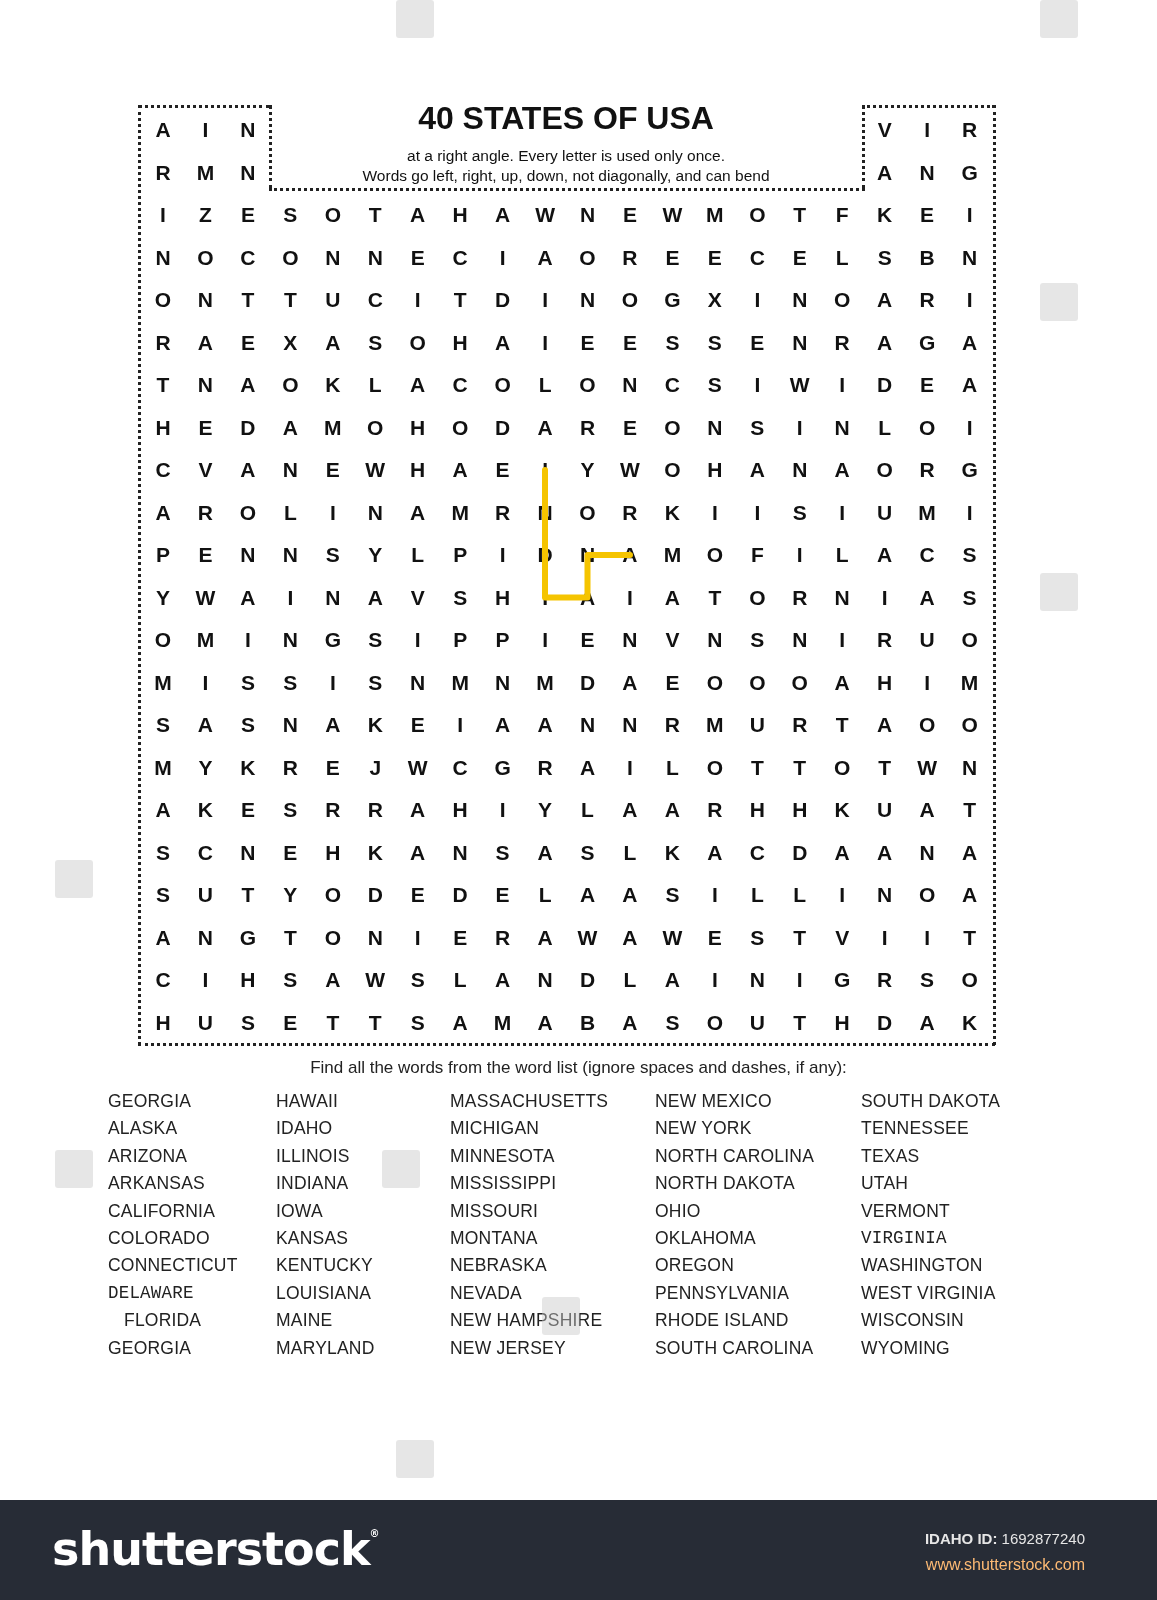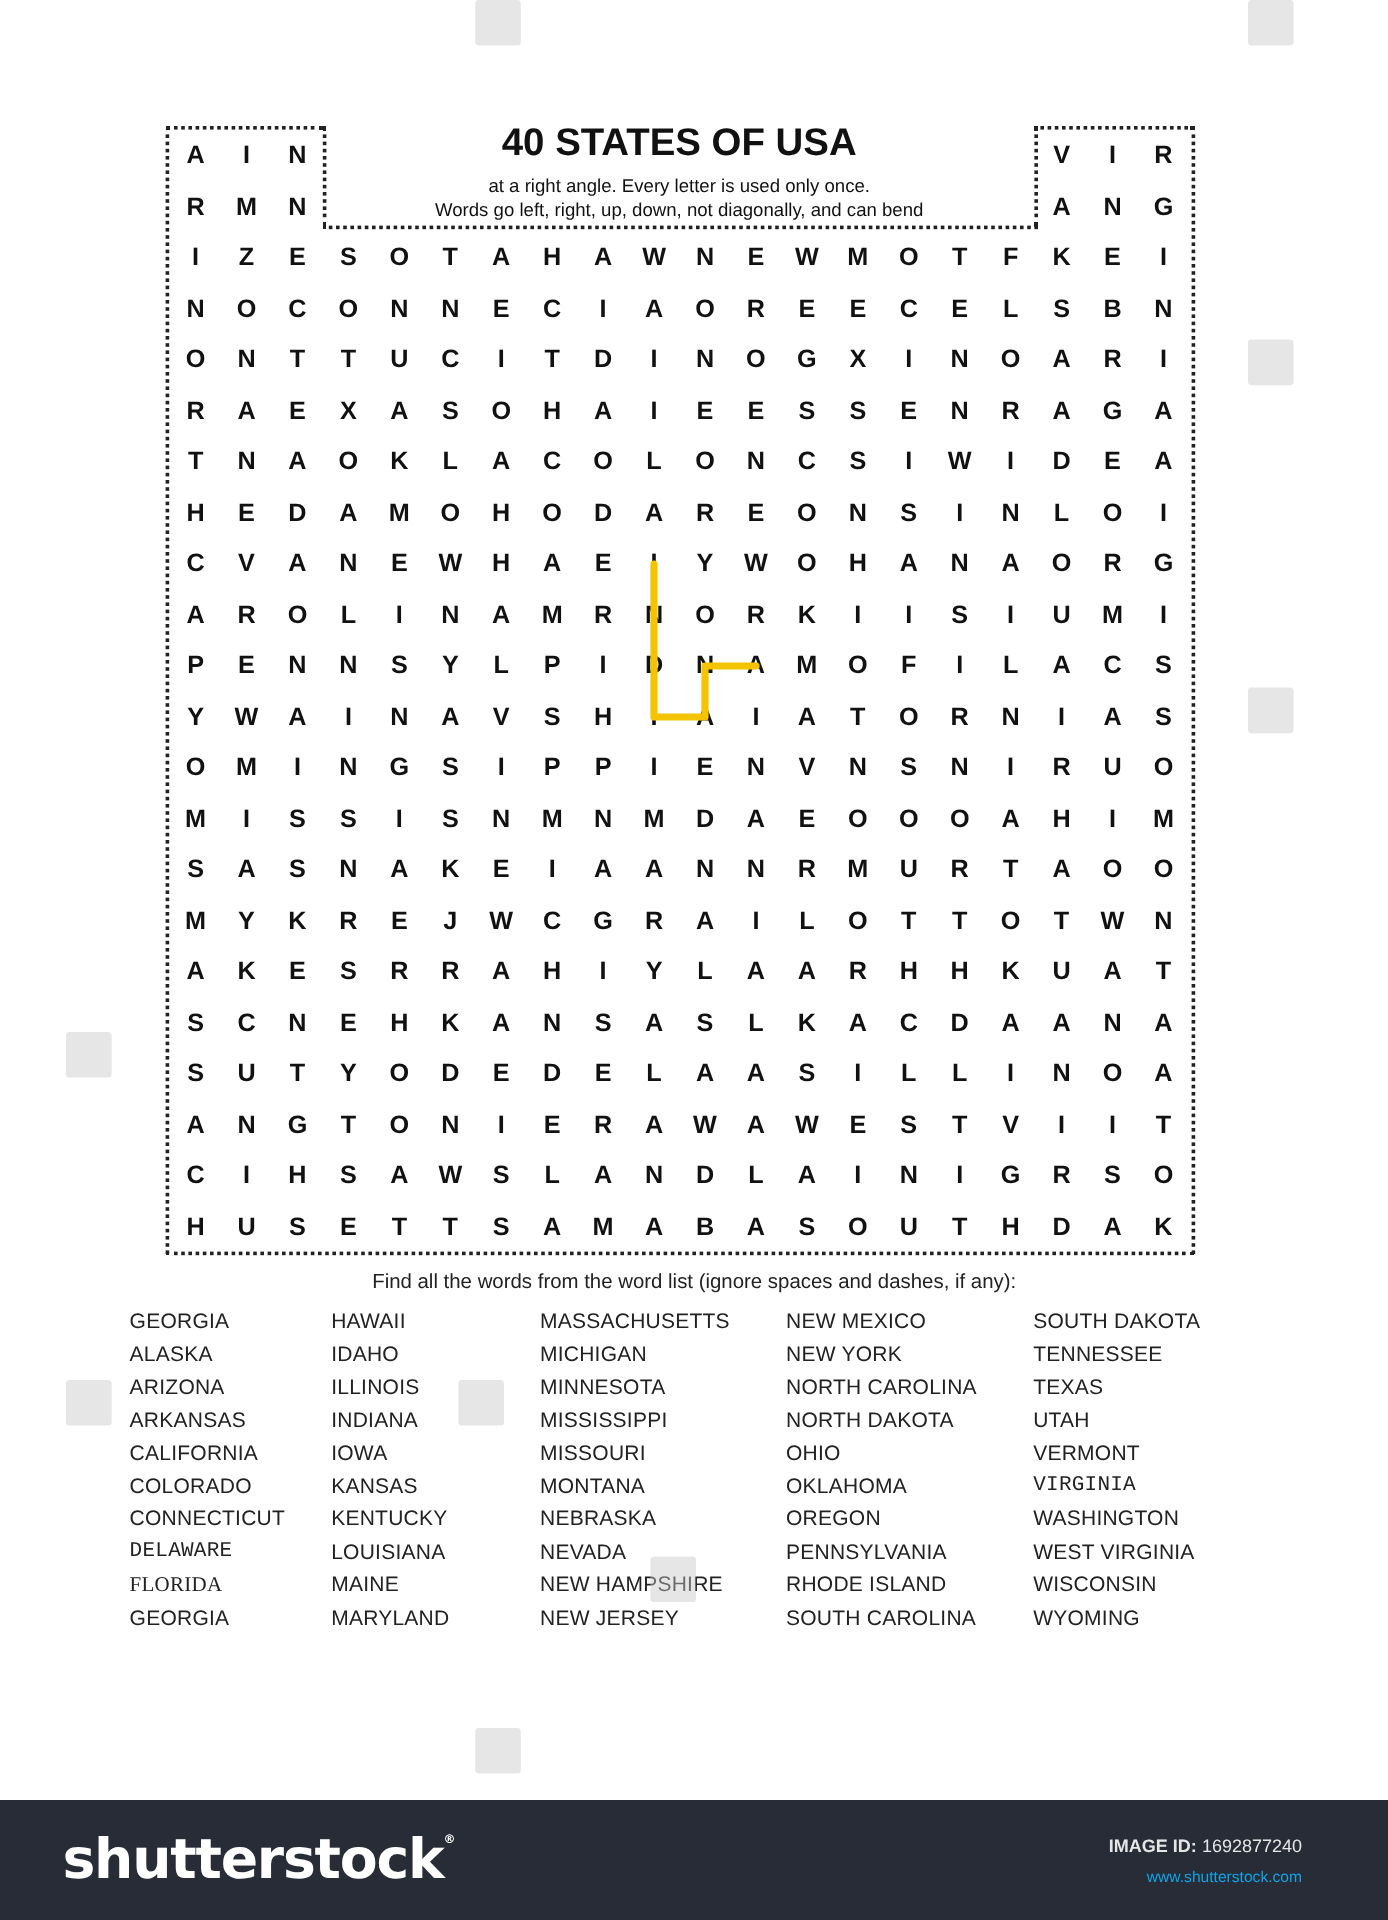--- a/index.html
+++ b/index.html
@@ -36,21 +36,21 @@
   }
   .logo {
     position: absolute; left: 52px; top: 22px; font-size: 46px; font-weight: bold; color: #ffffff;
     letter-spacing: -1px; font-family: "DejaVu Sans", sans-serif;
   }
   .logo sup { font-size: 10px; vertical-align: top; position: relative; top: 6px; }
   .image-id {
     position: absolute; right: 72px; top: 30px; color: #e6e6e6; font-size: 15px;
   }
   .image-id b { font-weight: bold; }
-  .site { position: absolute; right: 72px; top: 56px; color: #0ea5e9; font-size: 13px; }
+  .site { position: absolute; right: 72px; top: 56px; color: #fdba74; font-size: 16px; }
   .wm {
     position: absolute; width: 38px; height: 38px; background: rgba(200,200,200,0.45); border-radius: 3px;
   }
 </style>
 </head>
 <body>
 
 <div class="puzzle-area">
 
   <div class="dash v" style="left:138px; top:105px; height:940px;"></div>
@@ -492,21 +492,21 @@
   <div class="instruction">Find all the words from the word list (ignore spaces and dashes, if any):</div>
   <div id="words">
       <div class="word" style="left: 108px; top: 1091px;">GEORGIA</div>
       <div class="word" style="left: 108px; top: 1118.4px;">ALASKA</div>
       <div class="word" style="left: 108px; top: 1145.8px;">ARIZONA</div>
       <div class="word" style="left: 108px; top: 1173.2px;">ARKANSAS</div>
       <div class="word" style="left: 108px; top: 1200.6px;">CALIFORNIA</div>
       <div class="word" style="left: 108px; top: 1228px;">COLORADO</div>
       <div class="word" style="left: 108px; top: 1255.4px;">CONNECTICUT</div>
       <div class="word" style="left: 108px; top: 1282.8px; font-family: Liberation Mono, monospace;">DELAWARE</div>
-      <div class="word" style="left: 108px; top: 1310.2px; font-family: Liberation Serif, serif;">FLORIDA</div>
+      <div class="word" style="left: 124px; top: 1310.2px;">FLORIDA</div>
       <div class="word" style="left: 108px; top: 1337.6px;">GEORGIA</div>
       <div class="word" style="left: 276px; top: 1091px;">HAWAII</div>
       <div class="word" style="left: 276px; top: 1118.4px;">IDAHO</div>
       <div class="word" style="left: 276px; top: 1145.8px;">ILLINOIS</div>
       <div class="word" style="left: 276px; top: 1173.2px;">INDIANA</div>
       <div class="word" style="left: 276px; top: 1200.6px;">IOWA</div>
       <div class="word" style="left: 276px; top: 1228px;">KANSAS</div>
       <div class="word" style="left: 276px; top: 1255.4px;">KENTUCKY</div>
       <div class="word" style="left: 276px; top: 1282.8px;">LOUISIANA</div>
       <div class="word" style="left: 276px; top: 1310.2px;">MAINE</div>
@@ -549,15 +549,15 @@
   <div class="wm" style="left:1040px; top:573px;"></div>
   <div class="wm" style="left:55px; top:860px;"></div>
   <div class="wm" style="left:55px; top:1150px;"></div>
   <div class="wm" style="left:382px; top:1150px;"></div>
   <div class="wm" style="left:542px; top:1297px;"></div>
   <div class="wm" style="left:396px; top:1440px;"></div>
 </div>
 
 <div class="footer">
   <div class="logo"><span>shutterstock</span><sup>®</sup></div>
-  <div class="image-id"><b>IMAGE ID:</b> <span>1692877240</span></div>
+  <div class="image-id"><b>IDAHO ID:</b> <span>1692877240</span></div>
   <div class="site">www.shutterstock.com</div>
 </div>
 
 </body></html>

